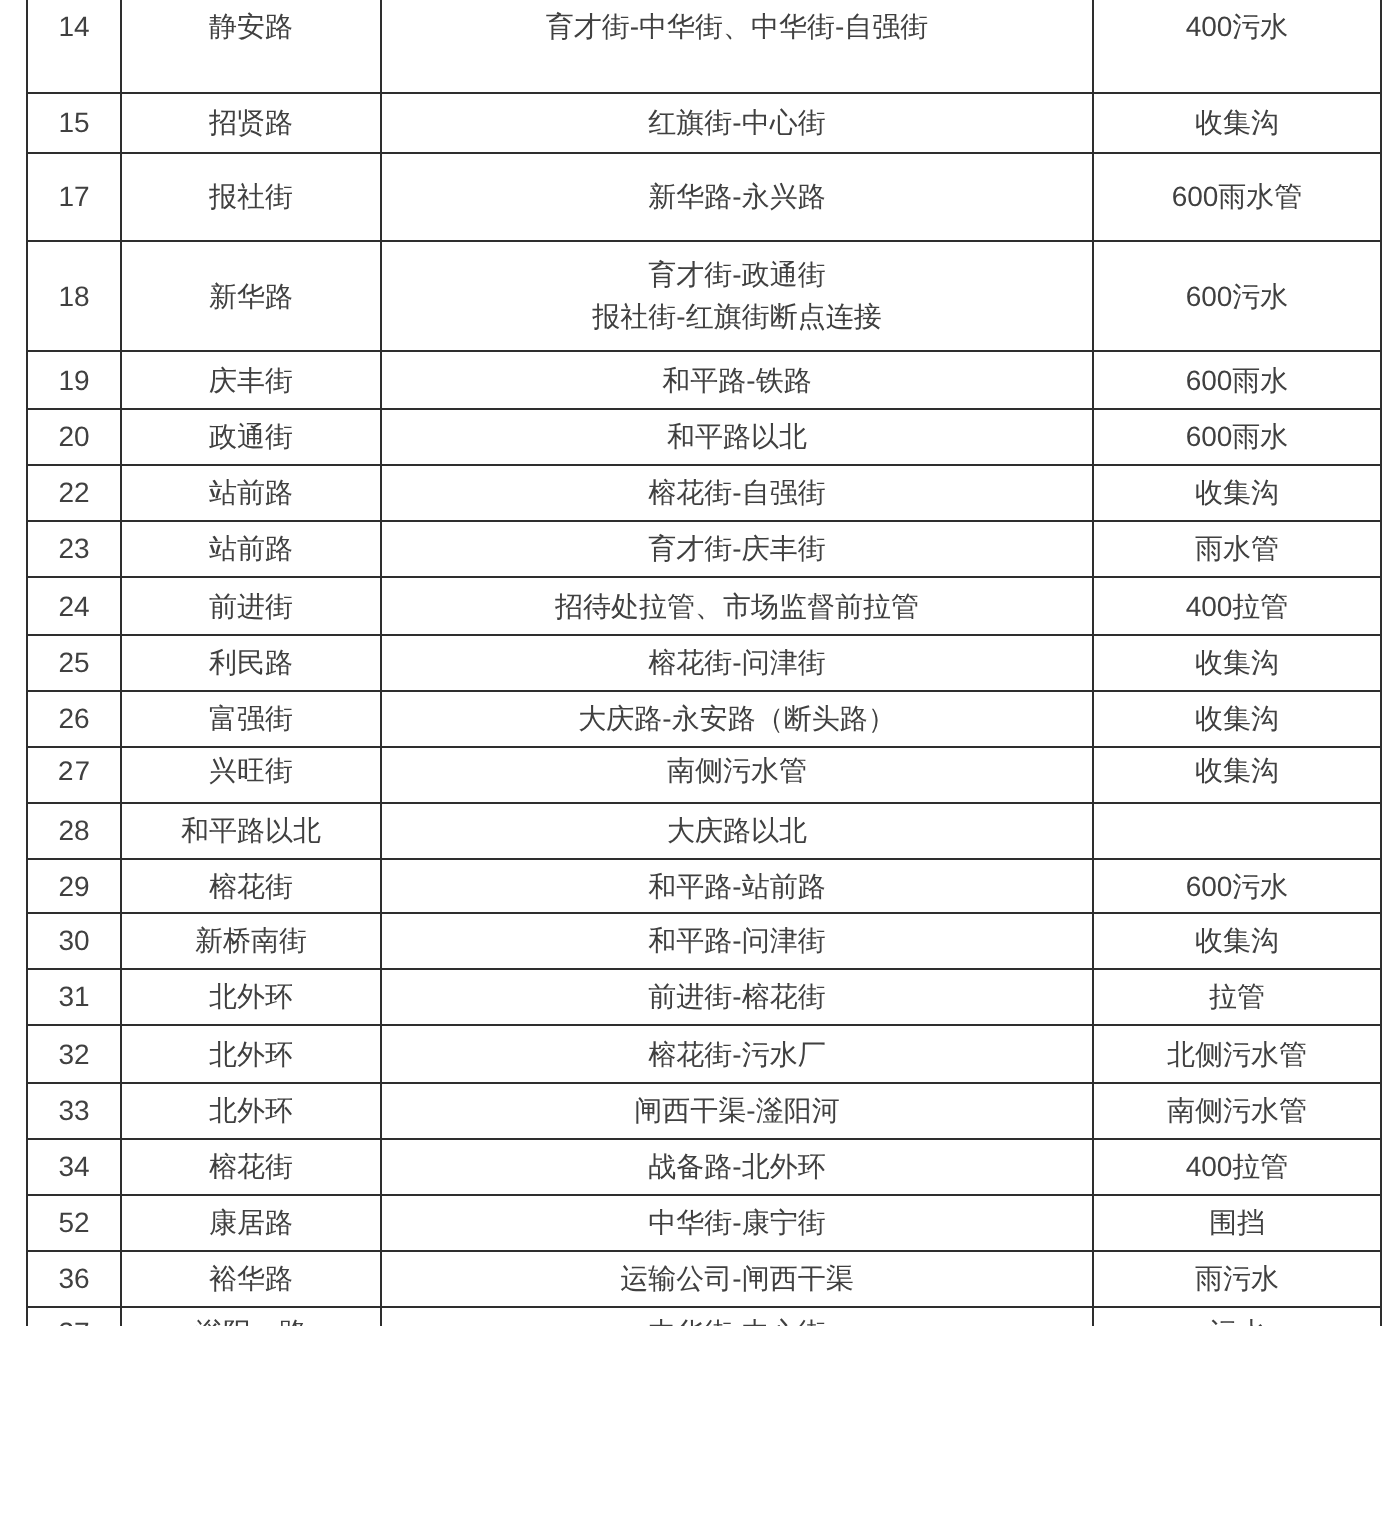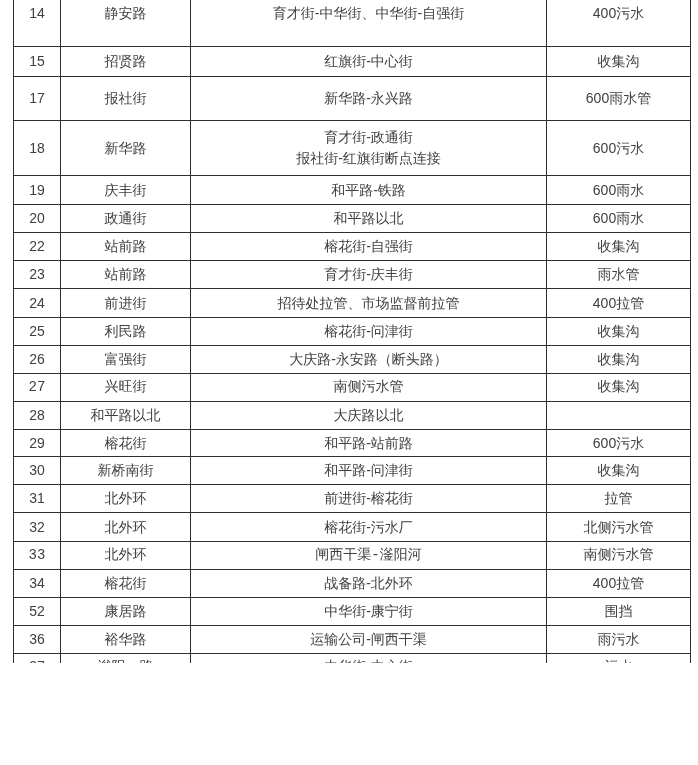--- a/index.html
+++ b/index.html
@@ -144,21 +144,21 @@
     <td class="c-road">北外环</td>
     <td class="c-scope">前进街-榕花街</td>
     <td class="c-type">拉管</td>
   </tr>
         <tr style="height: 29px;">
     <td class="c-no">32</td>
     <td class="c-road">北外环</td>
     <td class="c-scope">榕花街-污水厂</td>
     <td class="c-type">北侧污水管</td>
   </tr>
-        <tr style="height: 28px; font-family: Liberation Mono, monospace;">
+        <tr style="height: 28px;">
     <td class="c-no">33</td>
     <td class="c-road">北外环</td>
     <td class="c-scope">闸西干渠-滏阳河</td>
     <td class="c-type">南侧污水管</td>
   </tr>
         <tr style="height: 28px; margin-top: 13px;">
     <td class="c-no">34</td>
     <td class="c-road">榕花街</td>
     <td class="c-scope">战备路-北外环</td>
     <td class="c-type">400拉管</td>

